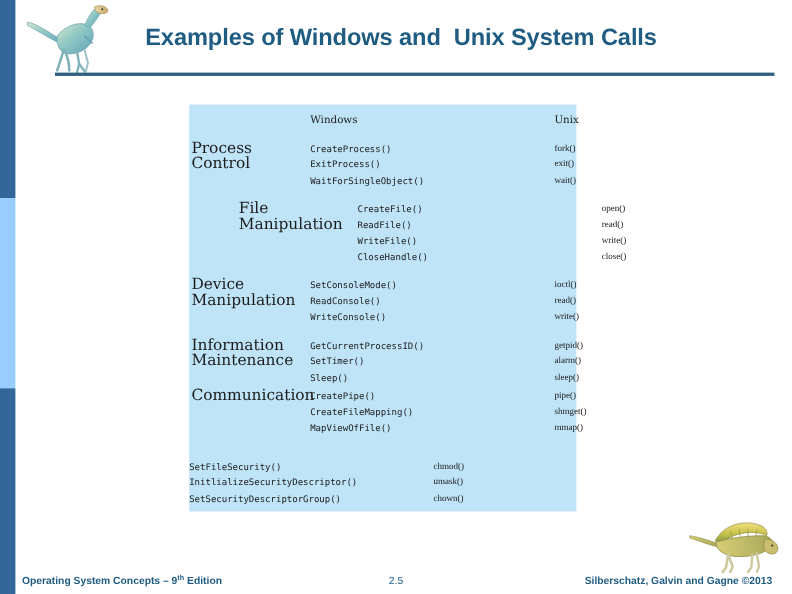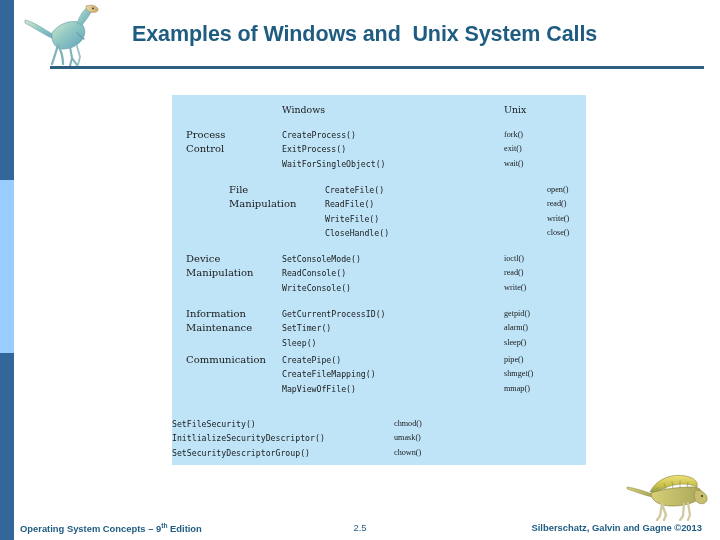--- a/index.html
+++ b/index.html
@@ -58,42 +58,42 @@
     width: 654px;
     height: 3px;
     background: #2E5F80;
   }
 
   
   .syscall-table {
     position: absolute;
     left: 172px;
     top: 95px;
-    width: 414px;
+    width: 352px;
     height: 370px;
     background: #BFE4F8;
     color: #1A1A1A;
     font-family: "DejaVu Serif", serif;
   }
   .tbl-inner {
     position: absolute;
     left: 0; top: 0; right: 0; bottom: 0;
   }
   .tbl-row {
     position: absolute;
     left: 0;
     right: 0;
     display: flex;
   }
   .col-cat {
     width: 110px;
     flex: 0 0 110px;
-    padding-left: 14px;
+    padding-left: 2px;
     box-sizing: border-box;
-    font-size: 10px;
+    font-size: 14px;
     line-height: 14.4px;
     white-space: pre-line;
   }
   .col-win {
     width: 222px;
     flex: 0 0 222px;
     font-family: "DejaVu Sans Mono", monospace;
     font-size: 8.2px;
     line-height: 14.4px;
     white-space: pre-line;

